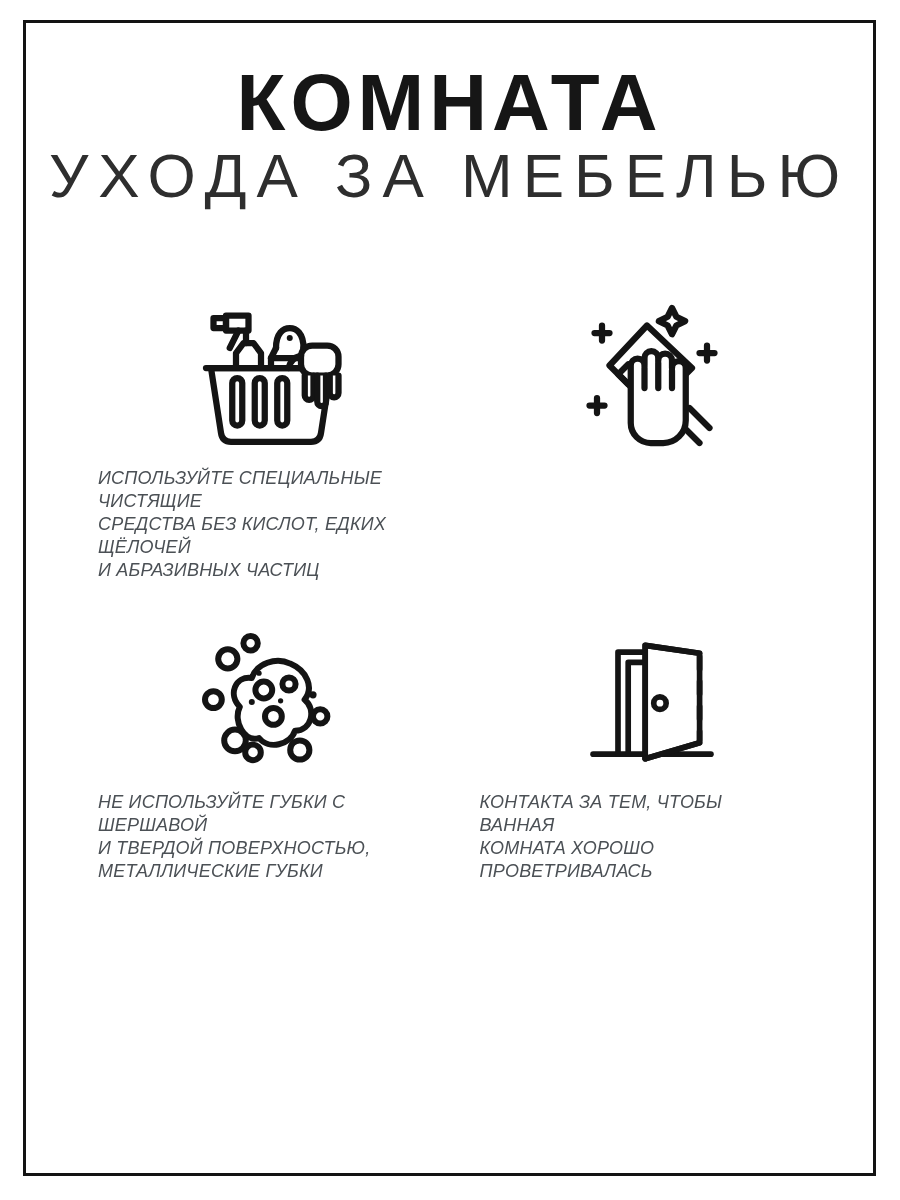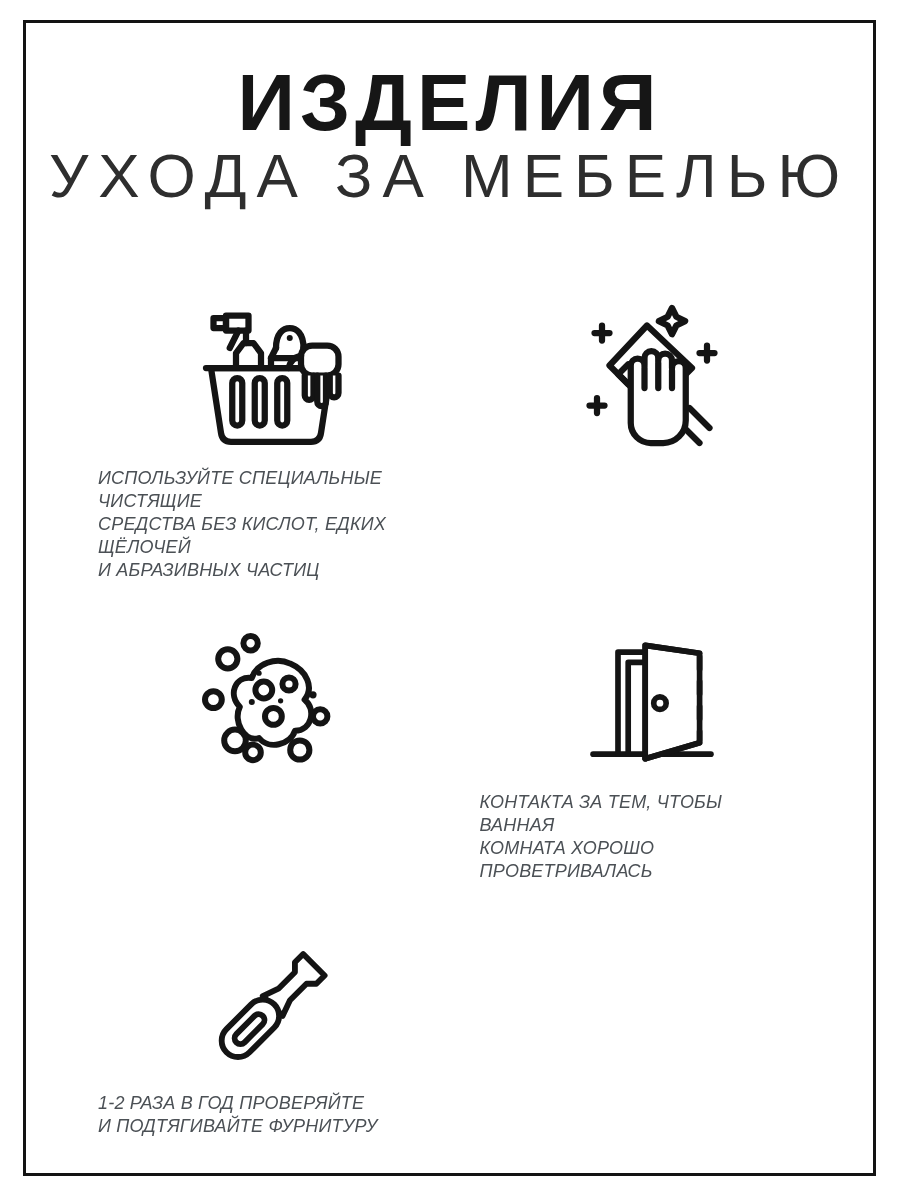--- a/index.html
+++ b/index.html
@@ -40,21 +40,21 @@
   .ink{stroke:#141414;fill:none;stroke-width:5;stroke-linecap:round;stroke-linejoin:round;}
   .ink-fill{stroke:#141414;fill:#ffffff;stroke-width:5;stroke-linecap:round;stroke-linejoin:round;}
   .dot{fill:#141414;stroke:none;}
 </style>
 </head>
 <body>
 
 <div class="frame">
 
   <div class="header">
-    <h1 class="title">ИЗДЕЛИЯ</h1>
+    <h1 class="title">КОМНАТА</h1>
     <div class="subtitle">УХОДА ЗА МЕБЕЛЬЮ</div>
   </div>
 
   <div class="grid">
 
     <div class="cell">
       <div class="icon-box">
         <svg width="150" height="150" viewBox="0 0 120 120">
 
           <rect class="ink" x="24" y="10" width="18" height="12"></rect>
@@ -121,20 +121,23 @@
 
           <path class="ink-fill" d="M34,64 C24,54 30,38 44,40 C48,28 64,22 76,28 C90,34 96,48 88,58 C98,66 94,84 80,84 C76,96 58,100 50,90 C38,94 28,76 34,64 Z"></path>
           <circle class="ink" cx="54" cy="50" r="7"></circle>
           <circle class="ink" cx="75" cy="45" r="5.5"></circle>
           <circle class="ink" cx="62" cy="72" r="7"></circle>
           <circle class="dot" cx="44" cy="60" r="2.5"></circle>
           <circle class="dot" cx="68" cy="59" r="2.2"></circle>
           <circle class="dot" cx="50" cy="36" r="2.2"></circle>
         </svg>
       </div>
+      <div class="caption">НЕ ИСПОЛЬЗУЙТЕ ГУБКИ С ШЕРШАВОЙ
+И ТВЕРДОЙ ПОВЕРХНОСТЬЮ,
+МЕТАЛЛИЧЕСКИЕ ГУБКИ</div>
     </div>
 
 
     <div class="cell">
       <div class="icon-box">
         <svg width="136" height="136" viewBox="0 0 120 120">
 
           <path class="ink" d="M8,106 H112"></path>
 
           <path class="ink" d="M30,106 V16 H56"></path>
@@ -144,31 +147,15 @@
           <path class="ink" d="M54,110 V10 L102,17"></path>
           <path class="ink" d="M54,110 L102,96"></path>
           <path class="ink" d="M102,20 V94" stroke-dasharray="11 11"></path>
           <circle class="ink" cx="67" cy="61" r="5.5"></circle>
         </svg>
       </div>
       <div class="caption">КОНТАКТА ЗА ТЕМ, ЧТОБЫ ВАННАЯ
 КОМНАТА ХОРОШО ПРОВЕТРИВАЛАСЬ</div>
     </div>
 
-    <div class="cell">
-      <div class="icon-box">
-        <svg width="140" height="140" viewBox="0 0 120 120">
-          <g transform="rotate(-45 60 64)">
-
-            <path class="ink-fill" d="M62,52 l14,5 h20 l6,-6 h10 v26 h-10 l-6,-6 h-20 l-14,5 z"></path>
-
-            <rect class="ink-fill" x="6" y="50" width="58" height="28" rx="14"></rect>
-
-            <rect class="ink" x="18" y="59" width="32" height="10" rx="5"></rect>
-          </g>
-        </svg>
-      </div>
-      <div class="caption">1-2 РАЗА В ГОД ПРОВЕРЯЙТЕ
-И ПОДТЯГИВАЙТЕ ФУРНИТУРУ</div>
-    </div>
 
   </div>
 </div>
 
 </body></html>

